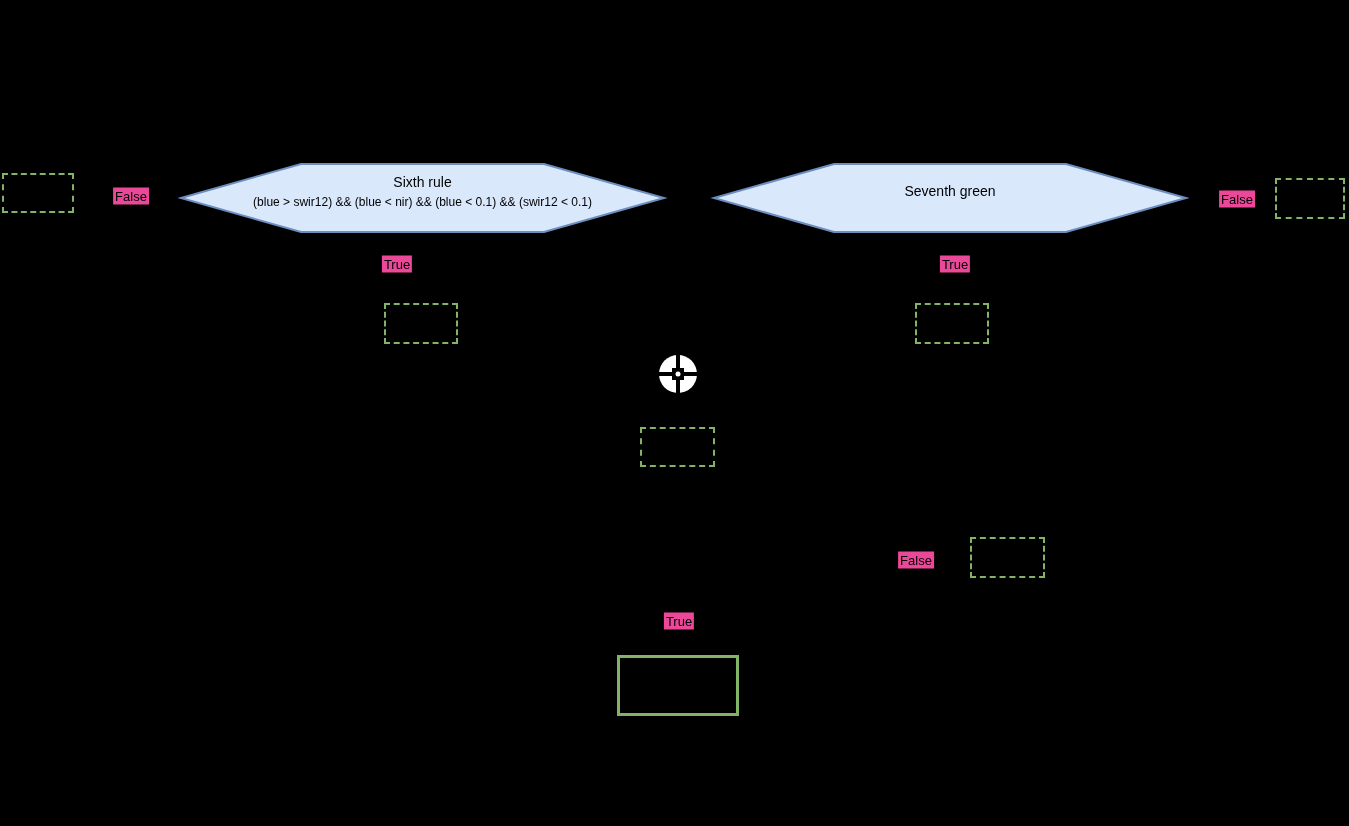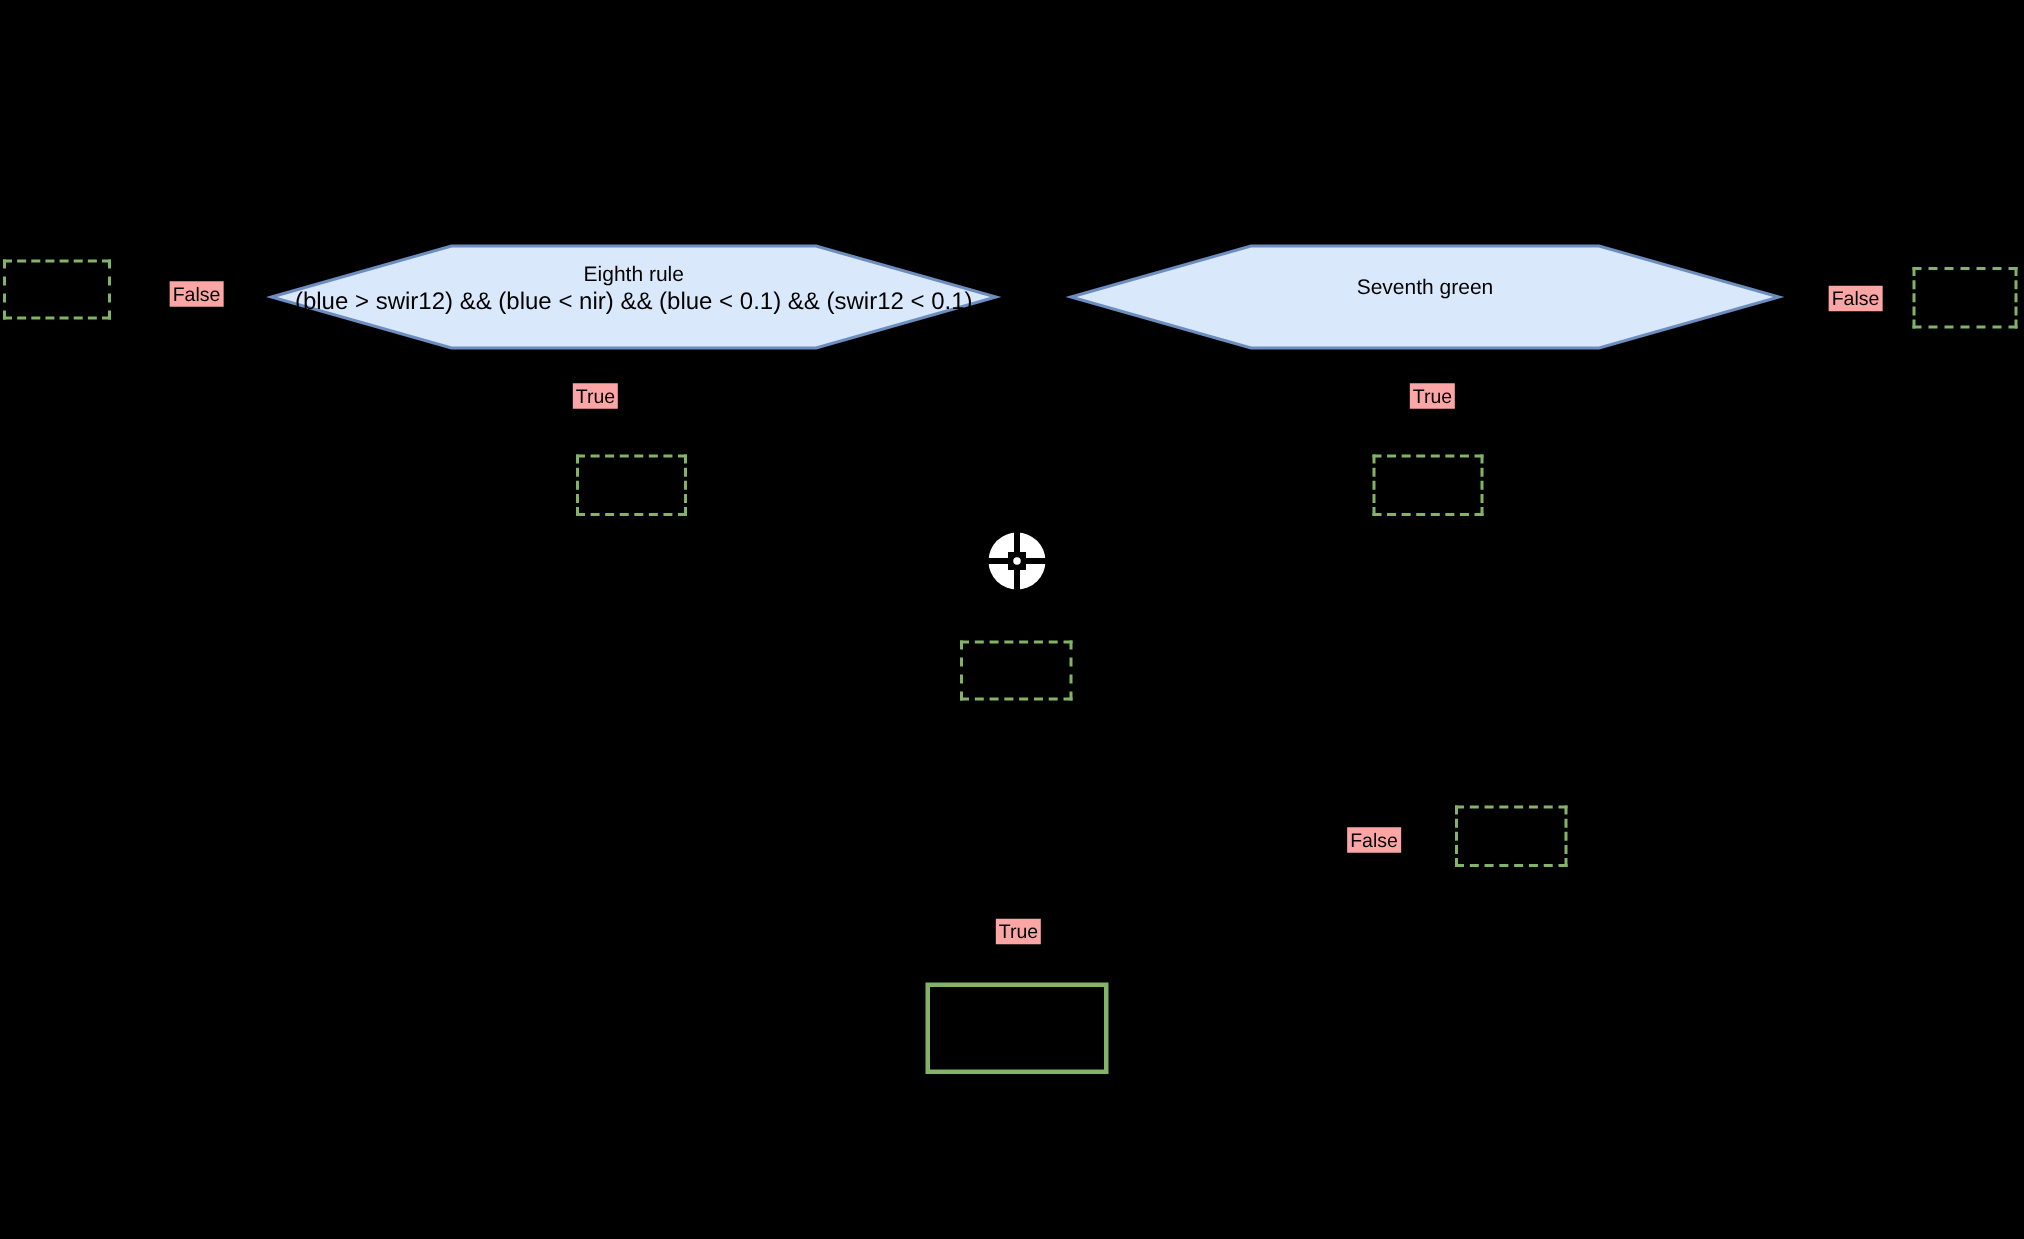--- a/index.html
+++ b/index.html
@@ -37,29 +37,29 @@
   }
   .hex-label.raised {
     padding-bottom: 13px;
   }
   .hex-title {
     font-size: 14px;
     line-height: 17px;
     white-space: nowrap;
   }
   .hex-cond {
-    font-size: 16px;
+    font-size: 12px;
     line-height: 14px;
     margin-top: 4px;
     white-space: nowrap;
   }
   .edge-label {
     position: absolute;
     transform: translate(-50%, -50%);
-    background: #fca5a5;
+    background: #ec4899;
     color: #000000;
     font-size: 13px;
     line-height: 17px;
     padding: 0 2px;
     white-space: nowrap;
   }
   .dashed-box {
     position: absolute;
     box-sizing: border-box;
     border: 2px dashed #82b366;
@@ -82,21 +82,21 @@
 </head>
 <body>
 
 <div class="canvas">
 
   <div class="hex" id="hex-sixth">
     <svg width="485" height="70" viewBox="0 0 485 70">
       <polygon points="1,35 121,1 364,1 484,35 364,69 121,69" stroke-width="2" fill="#dae8fc" stroke="#6c8ebf"></polygon>
     </svg>
     <div class="hex-label raised">
-      <div class="hex-title">Eighth rule</div>
+      <div class="hex-title">Sixth rule</div>
       <div class="hex-cond">(blue &gt; swir12) &amp;&amp; (blue &lt; nir) &amp;&amp; (blue &lt; 0.1) &amp;&amp; (swir12 &lt; 0.1)</div>
     </div>
   </div>
 
   <div class="hex" id="hex-seventh">
     <svg width="474" height="70" viewBox="0 0 474 70">
       <polygon points="1,35 121,1 353,1 473,35 353,69 121,69" stroke-width="2" fill="#dae8fc" stroke="#6c8ebf"></polygon>
     </svg>
     <div class="hex-label raised">
       <div class="hex-title">Seventh green</div>

